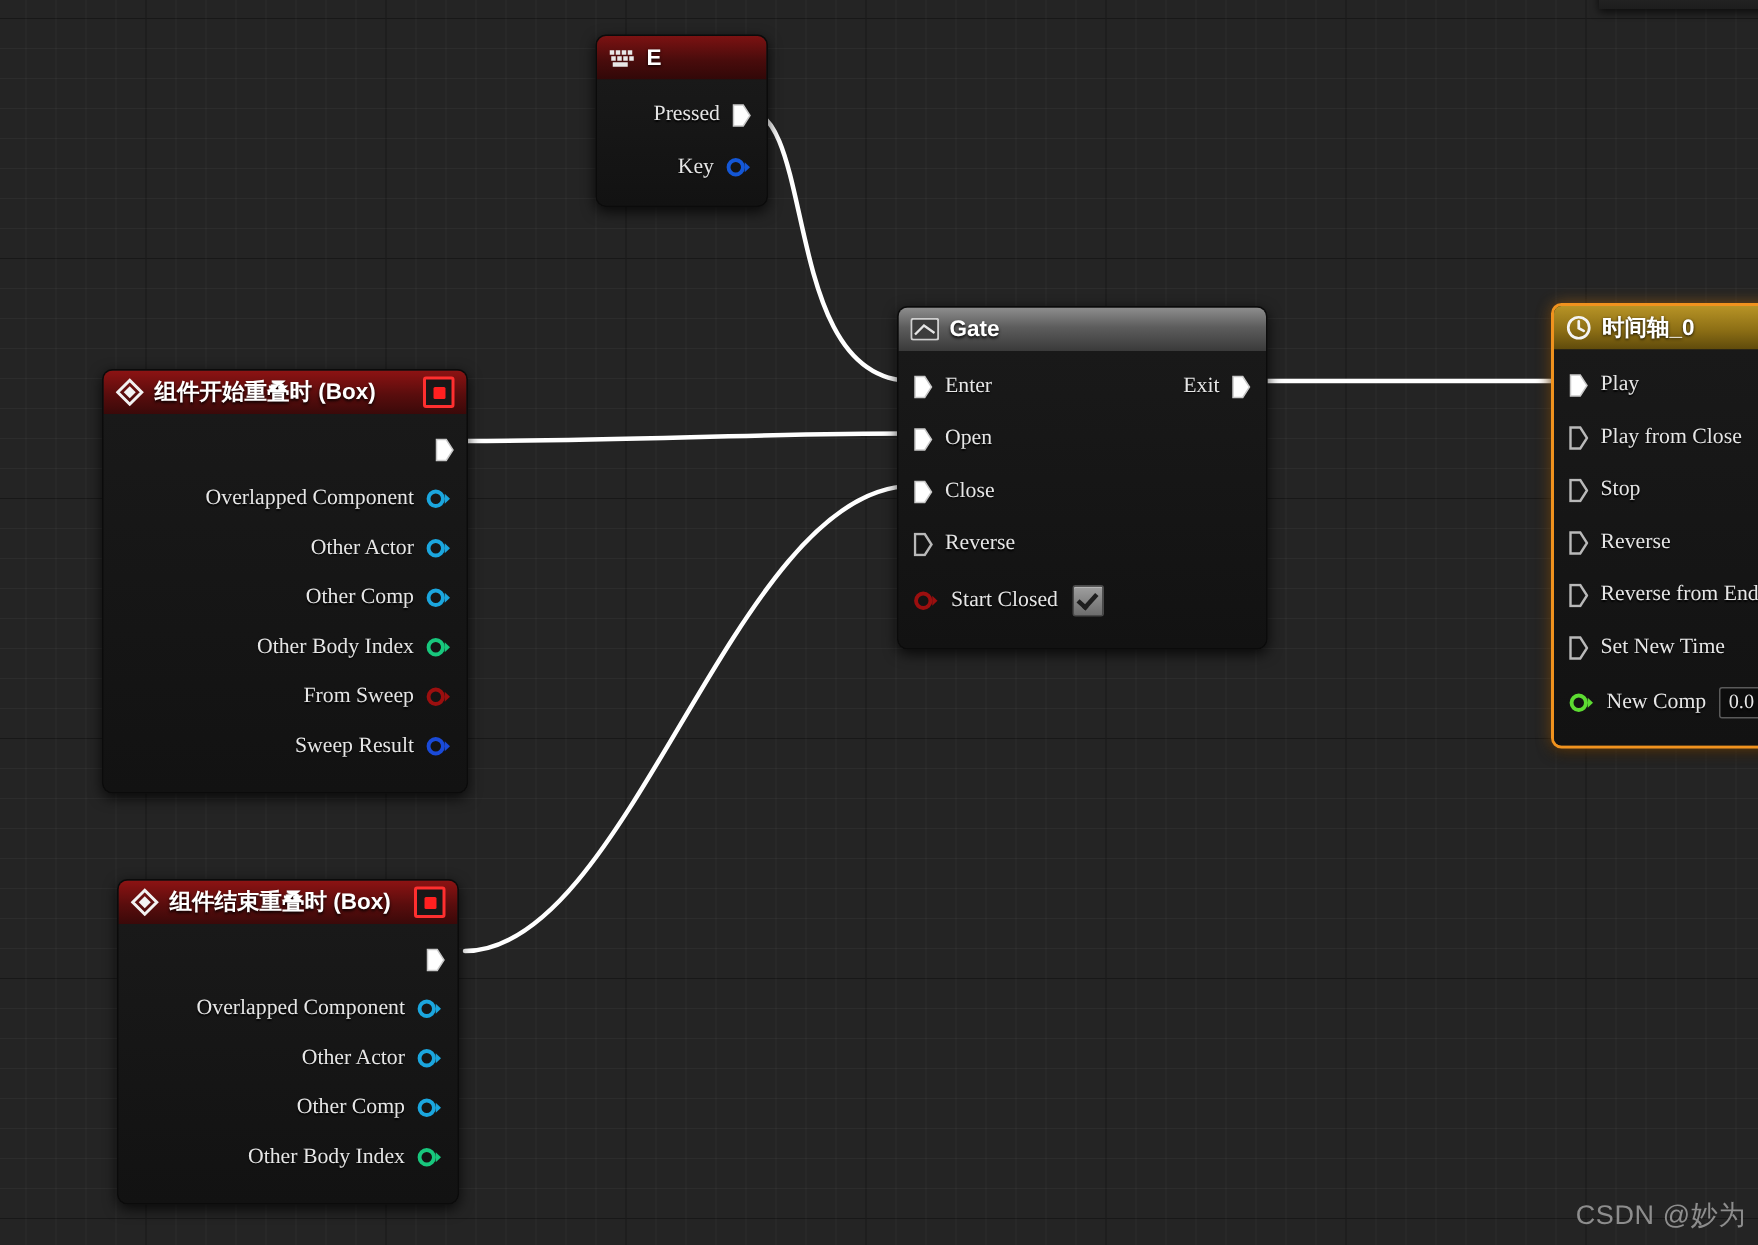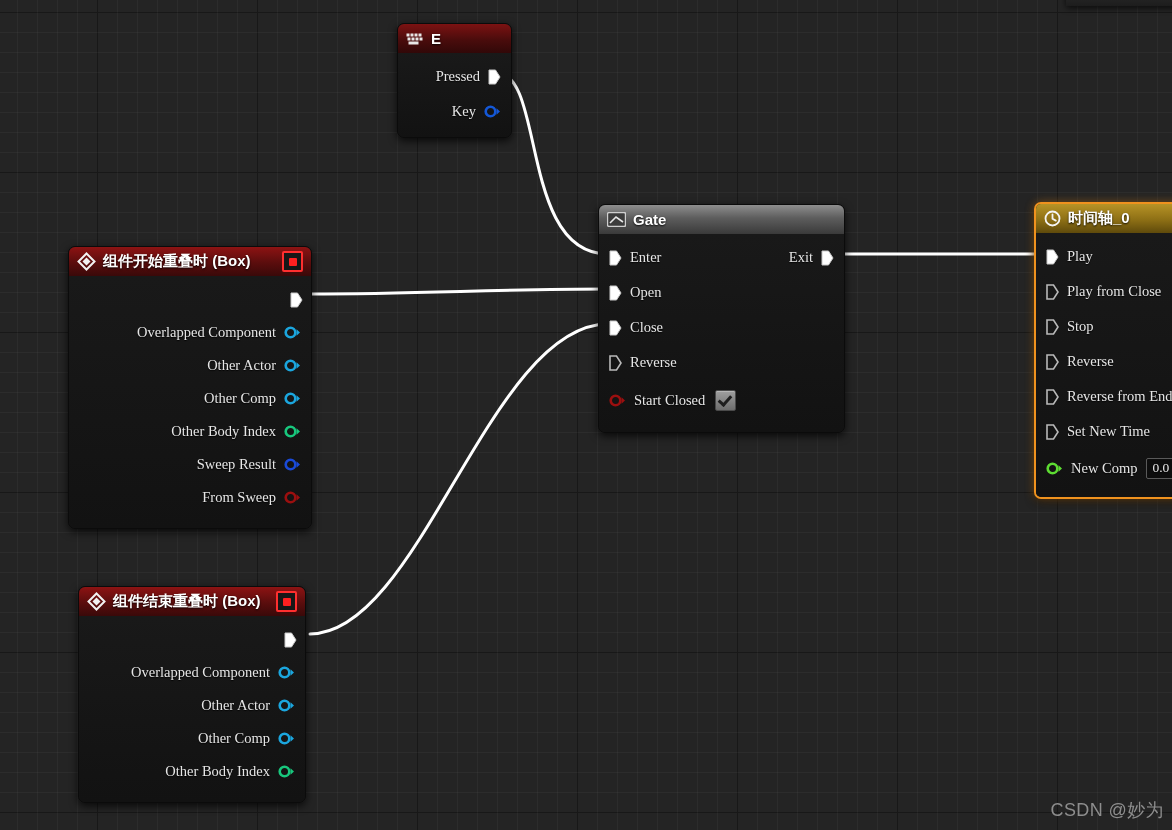--- a/index.html
+++ b/index.html
@@ -309,34 +309,34 @@
         <div class="pin-row right" style="height:33px;">
           <span class="pin-label">Other Body Index</span>
           <span class="data-pin gap-r">
             <svg width="17" height="13" viewBox="0 0 17 13">
                 <circle cx="6.5" cy="6.5" r="4.8" fill="none" stroke="#18c77d" stroke-width="2.6"></circle>
                 <path d="M12.5 3.2 L16 6.5 L12.5 9.8 Z" fill="#18c77d"></path>
               </svg>
           </span>
         </div>
         <div class="pin-row right" style="height:33px;">
+          <span class="pin-label">From Sweep</span>
+          <span class="data-pin gap-r">
+            <svg width="17" height="13" viewBox="0 0 17 13">
+                <circle cx="6.5" cy="6.5" r="4.8" fill="none" stroke="#9b0f0f" stroke-width="2.6"></circle>
+                <path d="M12.5 3.2 L16 6.5 L12.5 9.8 Z" fill="#9b0f0f"></path>
+              </svg>
+          </span>
+        </div>
+        <div class="pin-row right" style="height:33px;">
           <span class="pin-label">Sweep Result</span>
           <span class="data-pin gap-r">
             <svg width="17" height="13" viewBox="0 0 17 13">
                 <circle cx="6.5" cy="6.5" r="4.8" fill="none" stroke="#1a4ad8" stroke-width="2.6"></circle>
                 <path d="M12.5 3.2 L16 6.5 L12.5 9.8 Z" fill="#1a4ad8"></path>
-              </svg>
-          </span>
-        </div>
-        <div class="pin-row right" style="height:33px;">
-          <span class="pin-label">From Sweep</span>
-          <span class="data-pin gap-r">
-            <svg width="17" height="13" viewBox="0 0 17 13">
-                <circle cx="6.5" cy="6.5" r="4.8" fill="none" stroke="#9b0f0f" stroke-width="2.6"></circle>
-                <path d="M12.5 3.2 L16 6.5 L12.5 9.8 Z" fill="#9b0f0f"></path>
               </svg>
           </span>
         </div>
       </div>
     </div>
   </div>
 
   <div class="node" style="left:78px; top:586px; width:228px;">
     <div class="node-inner">
       <div class="node-header hdr-input">

